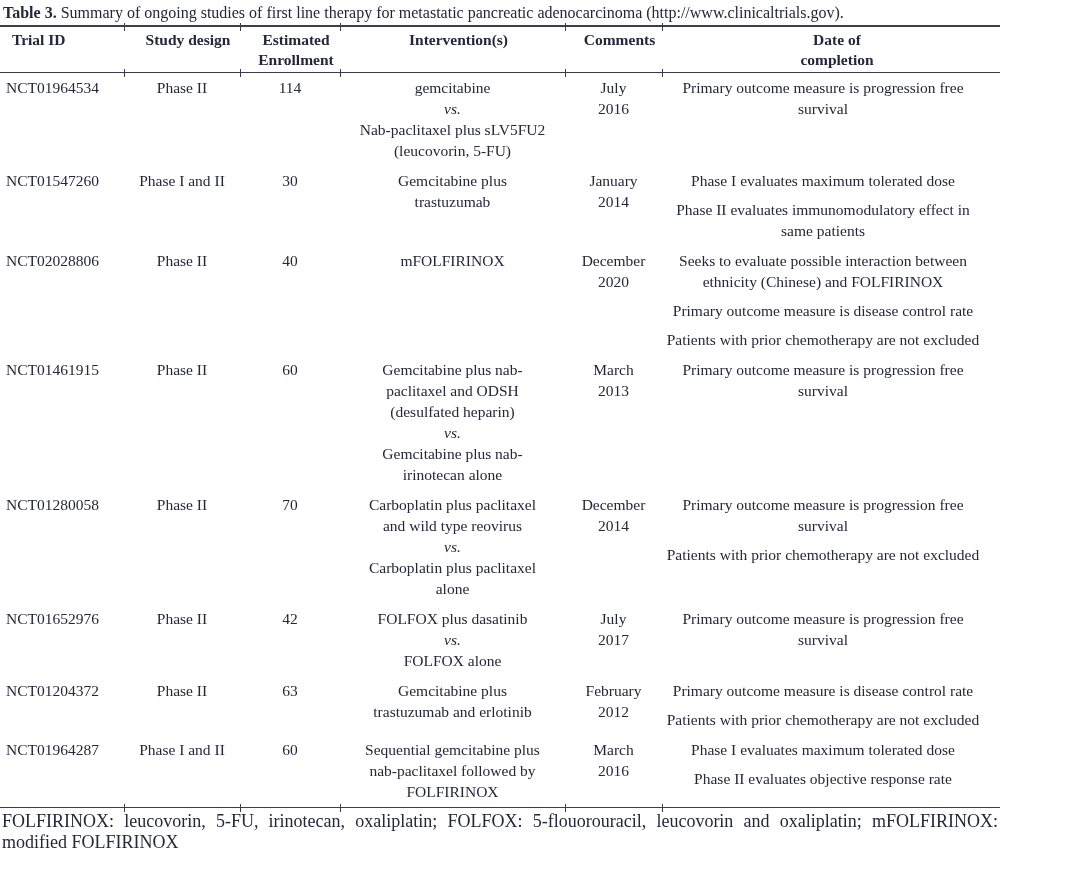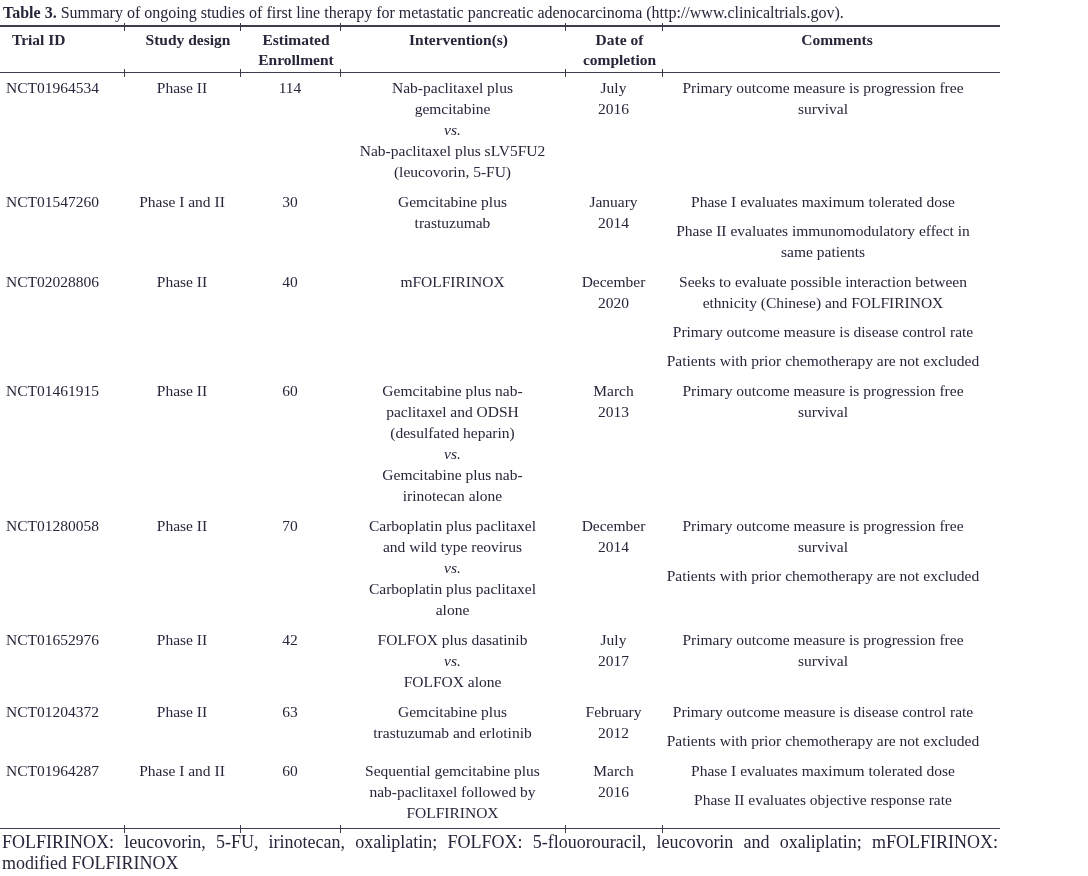--- a/index.html
+++ b/index.html
@@ -70,40 +70,39 @@
       <span class="tick" style="left: 565px;"></span>
       <span class="tick" style="left: 662px;"></span>
     </div>
 
   <div class="trow thead">
     <div class="c c1">Trial ID</div>
     <div class="c c2">Study design</div>
     <div class="c c3">Estimated
 Enrollment</div>
     <div class="c c4">Intervention(s)</div>
+    <div class="c c6">Comments</div>
     <div class="c c5">Date of
 completion</div>
-    <div class="c c6">Comments</div>
   </div>
 
   <div class="rule thin">
       <span class="tick" style="left: 124px;"></span>
       <span class="tick" style="left: 240px;"></span>
       <span class="tick" style="left: 340px;"></span>
       <span class="tick" style="left: 565px;"></span>
       <span class="tick" style="left: 662px;"></span>
     </div>
 
   <div>
       <div class="trow brow">
         <div class="c c1">NCT01964534</div>
         <div class="c c2">Phase II</div>
         <div class="c c3">114</div>
         <div class="c c4">
-          <div class="ivline">Nab-paclitaxel plus</div>
           <div class="ivline">gemcitabine</div>
           <div class="ivline vs">vs.</div>
           <div class="ivline">Nab-paclitaxel plus sLV5FU2</div>
           <div class="ivline">(leucovorin, 5-FU)</div>
         </div>
         <div class="c c5 date">July
 2016</div>
         <div class="c c6 comments">
           <p>Primary outcome measure is progression free survival</p>
         </div>

